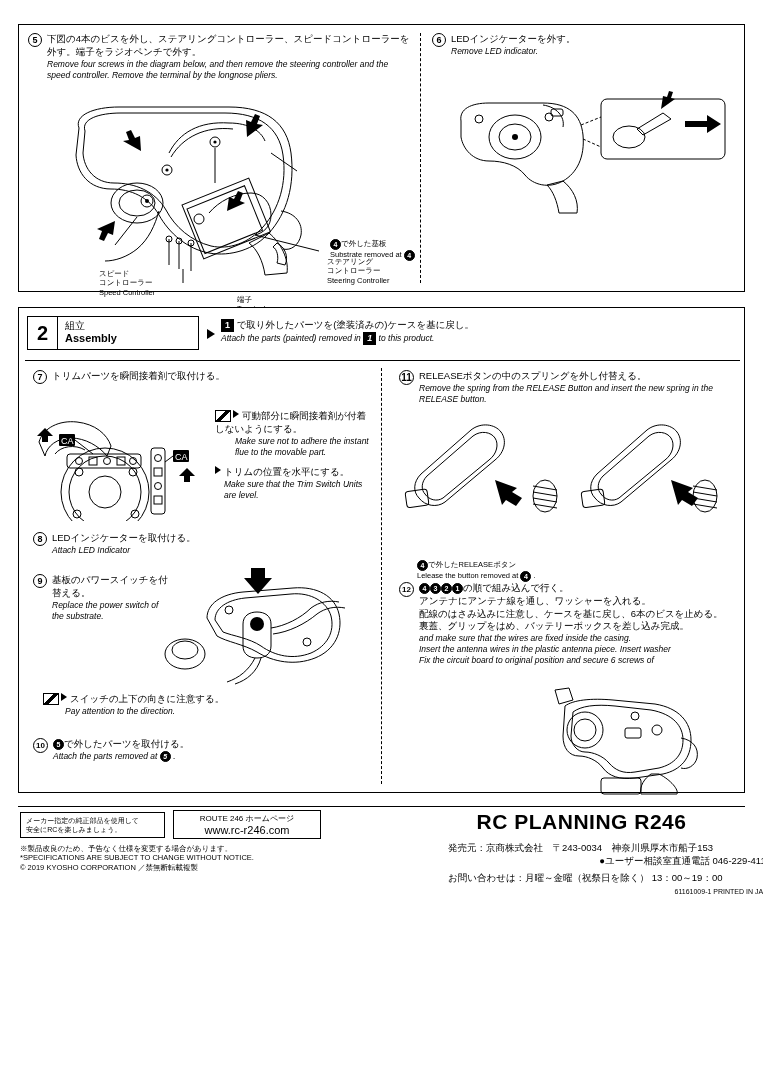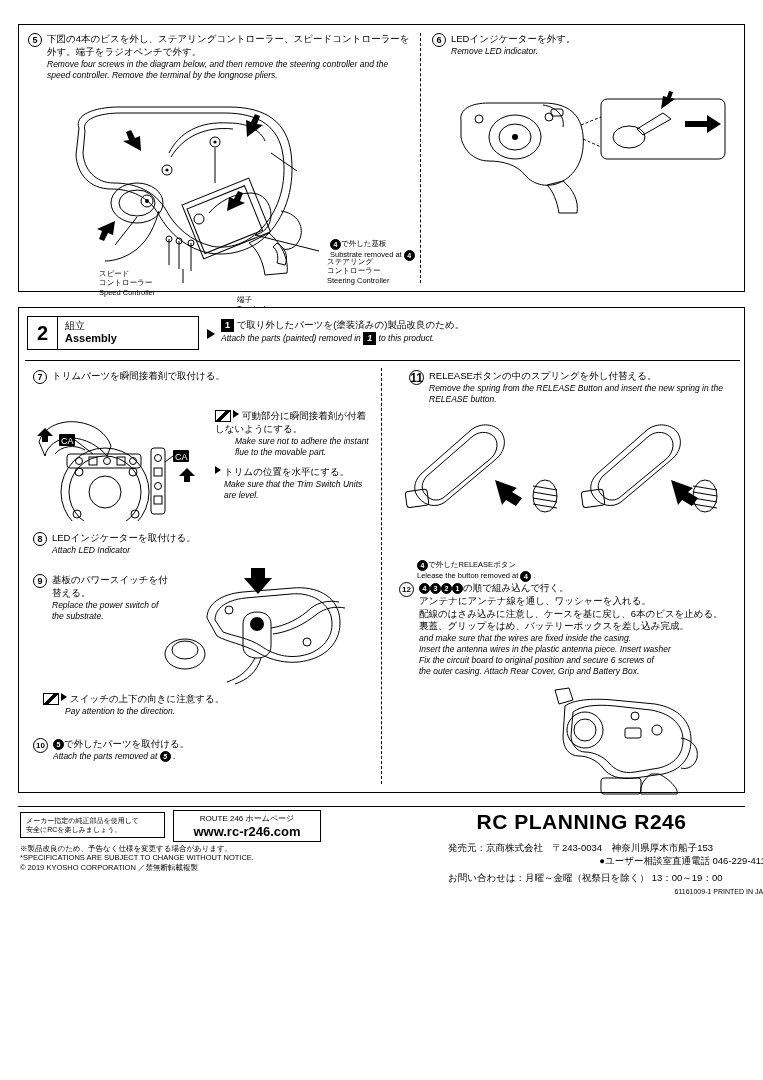--- a/index.html
+++ b/index.html
@@ -283,21 +283,21 @@
       <div class="num">2</div>
       <div class="txt">
         <div>組立</div>
         <div style="font-size:11px;font-weight:bold;">Assembly</div>
       </div>
     </div>
     <div class="arrow-r" style="left:188px; top:21px;"></div>
     <div style="position:absolute; left:202px; top:11px; width:420px;">
       <div class="jp">
         <span class="sqr">1</span>
-        <span>で取り外したパーツを(塗装済みの)製品改良のため。</span>
+        <span>で取り外したパーツを(塗装済みの)ケースを基に戻し。</span>
       </div>
       <div class="en">
         <span>Attach the parts (painted) removed in</span>
         <span class="sqr">1</span>
         <span>to this product.</span>
       </div>
     </div>
     <hr class="hr-thick" style="position:absolute; left:6px; top:52px; width:715px;">
 
     <div style="position:absolute; left:14px; top:62px; width:340px;">
@@ -424,21 +424,21 @@
             <span>Attach the parts removed at</span>
             <span class="circ filled" style="width:11px;height:11px;font-size:7px;">5</span>
             <span>.</span>
           </div>
         </div>
       </div>
     </div>
 
     <div style="position:absolute; left:380px; top:62px; width:330px;">
       <div class="step-head">
-        <span class="circ" style="width:15px;height:15px;font-size:12px;margin-left:10px;">11</span>
+        <span class="circ" style="width:15px;height:15px;font-size:10px;">11</span>
         <div class="step-body">
           <div class="jp">RELEASEボタンの中のスプリングを外し付替える。</div>
           <div class="en">Remove the spring from the RELEASE Button and insert the new spring in the RELEASE button.</div>
         </div>
       </div>
     </div>
 
     <svg width="330" height="140" viewBox="0 0 330 140" style="position:absolute;left:380px;top:112px;">
 
       <path class="st0" d="M20,78 C14,72 14,62 22,54 L72,10 C82,2 96,4 102,12
@@ -483,21 +483,20 @@
         <div class="step-body">
           <div class="jp">
             <span class="circ filled" style="width:11px;height:11px;font-size:7px;">4</span><span class="circ filled" style="width:11px;height:11px;font-size:7px;">3</span><span class="circ filled" style="width:11px;height:11px;font-size:7px;">2</span><span class="circ filled" style="width:11px;height:11px;font-size:7px;">1</span><span>の順で組み込んで行く。</span>
           </div>
           <div class="jp">アンテナにアンテナ線を通し、ワッシャーを入れる。</div>
           <div class="jp">配線のはさみ込みに注意し、ケースを基に戻し、6本のビスを止める。</div>
           <div class="jp">裏蓋、グリップをはめ、バッテリーボックスを差し込み完成。</div>
           <div class="en">and make sure that the wires are fixed inside the casing.</div>
           <div class="en">Insert the antenna wires in the plastic antenna piece. Insert washer</div>
           <div class="en">Fix the circuit board to original position and secure 6 screws of</div>
-          <div class="en">the outer casing.  Attach Rear Cover, Grip and Battery Box.</div>
         </div>
       </div>
     </div>
 
     <svg width="190" height="110" viewBox="0 0 190 110" style="position:absolute;left:520px;top:378px;">
 
       <path class="st0" d="M16,4 L30,2 L34,14 L20,18 Z" fill="#ededed"></path>
 
       <path class="st0" d="M26,20 C34,14 52,12 74,14 L116,18 C140,22 152,36 152,54
                C152,72 142,84 124,88 L96,92 C80,94 70,90 64,82
@@ -524,21 +523,21 @@
   <div id="footer">
     <hr class="hr-thick" style="width:727px;">
 
     <div style="position:absolute; left:2px; top:6px; width:145px;" class="foot-box">
       <div>メーカー指定の純正部品を使用して</div>
       <div>安全にRCを楽しみましょう。</div>
     </div>
 
     <div class="foot-box2" style="position:absolute; left:155px; top:4px; width:148px;">
       <div style="font-size:8px;">ROUTE 246 ホームページ</div>
-      <div style="font-size:13px;font-weight:bold;">www.rc-r246.com</div>
+      <div style="font-size:11px;font-weight:normal;">www.rc-r246.com</div>
     </div>
 
     <div style="position:absolute; left:2px; top:38px; width:330px;">
       <div class="tiny">※製品改良のため、予告なく仕様を変更する場合があります。</div>
       <div class="tiny">*SPECIFICATIONS ARE SUBJECT TO CHANGE WITHOUT NOTICE.</div>
       <div class="tiny">© 2019 KYOSHO CORPORATION ／禁無断転載複製</div>
     </div>
 
     <div style="position:absolute; left:400px; top:4px; width:327px; text-align:center;">
       <div style="font-size:21px;font-weight:bold;letter-spacing:0.5px;">RC PLANNING R246</div>

